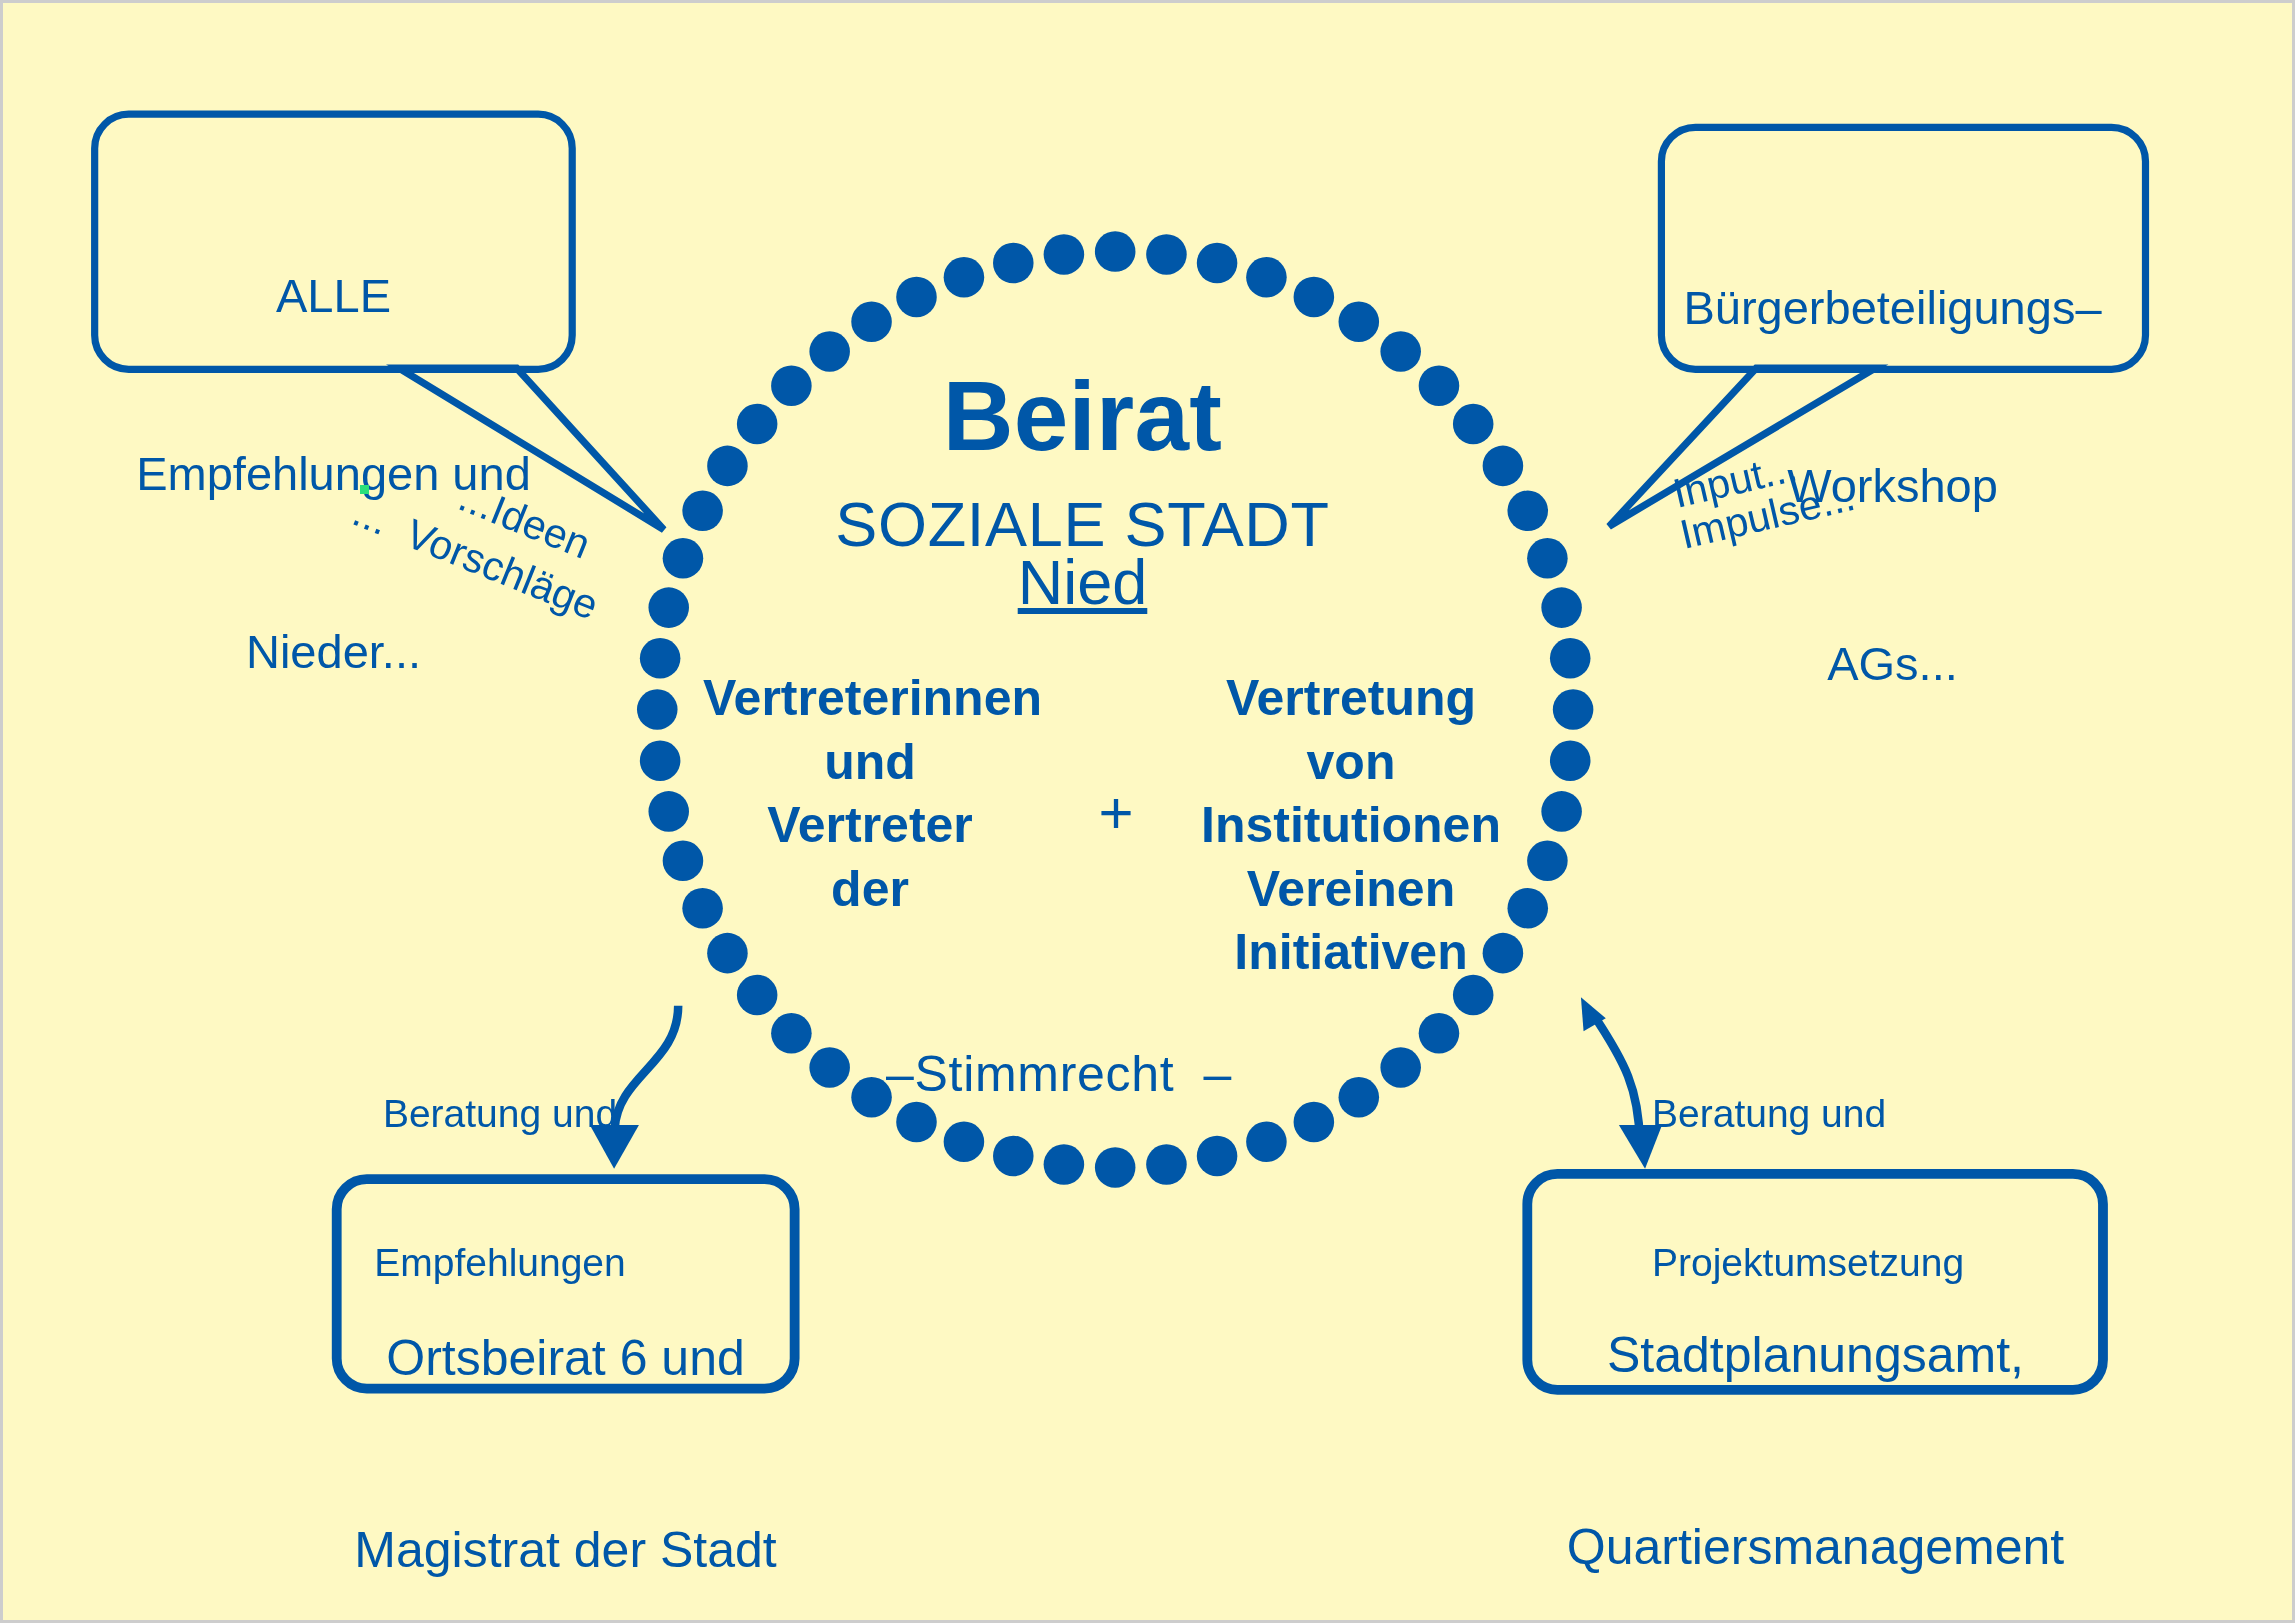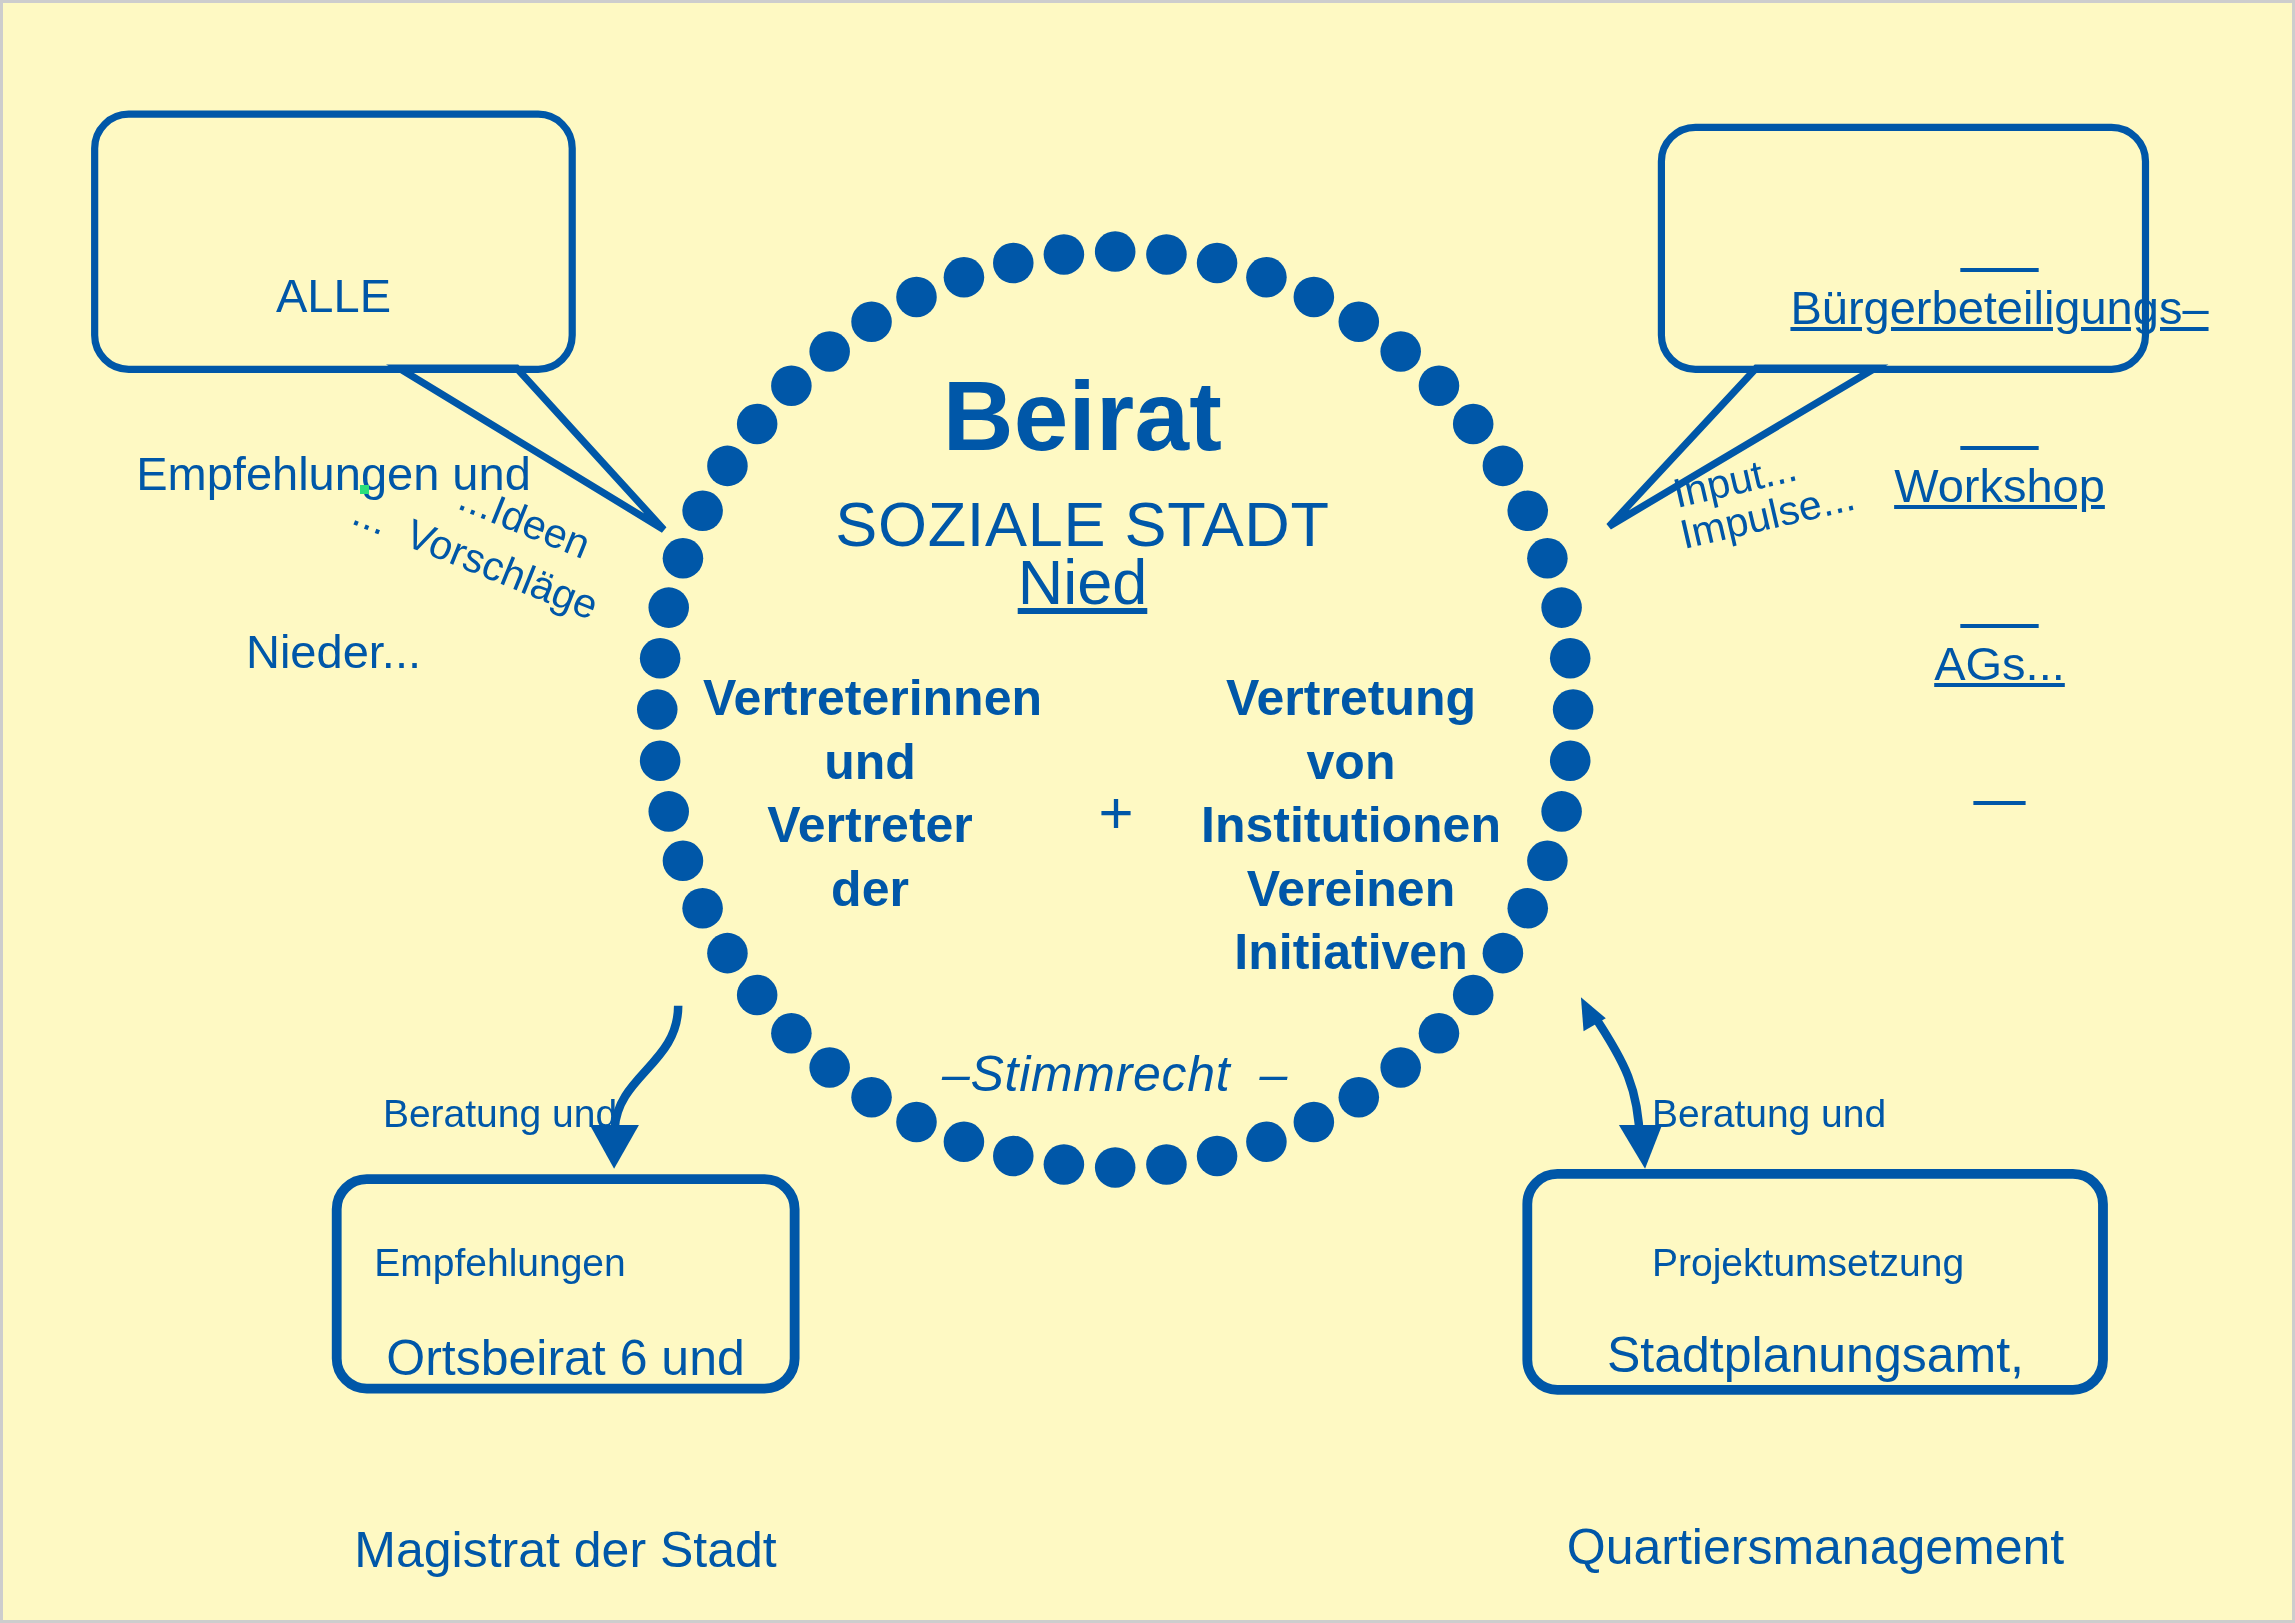--- a/index.html
+++ b/index.html
@@ -67,23 +67,22 @@
     text-align: center;
     line-height: 1.27;
     font-weight: bold;
   }
   .plus-sign {
     font-size: 60px;
     text-align: center;
   }
   .stimmrecht {
     font-size: 50px;
-    text-align: center;
+    text-align: left;
     letter-spacing: 0.7px;
-    font-style: italic;
   }
   
   .side-note {
     font-size: 39px;
     line-height: 1.27;
     text-align: center;
   }
   .rot-note {
     font-size: 41px;
     line-height: 1.3;
@@ -194,21 +193,21 @@
         <path d="M 2470 1715 L 2536 1715 L 2510 1782 Z" fill="#0057a8"></path>
       </g>
     </svg>
 
     <div class="txt bubble-text" style="left:98px; top:145px; width:465px;">
       <div>ALLE</div>
       <div>Empfehlungen und</div>
       <div>Nieder...</div>
     </div>
 
-    <div class="txt bubble-text" style="left:1761px; top:157px; width:471px;text-decoration:underline;">
+    <div class="txt bubble-text" style="left:1654px; top:157px; width:471px;">
       <div>Bürgerbeteiligungs–</div>
       <div>Workshop</div>
       <div>AGs...</div>
     </div>
 
     <div class="txt beirat-title" style="left:785px; top:357px; width:589px;">Beirat</div>
     <div class="txt beirat-sub" style="left:785px; top:468px; width:589px;">SOZIALE STADT</div>
     <div class="txt beirat-sub2" style="left:785px; top:543px; width:589px;">Nied</div>
 
     <div class="txt col-text" style="left:700px; top:664px; width:334px;"><div>Vertreterinnen</div><div>und</div><div>Vertreter</div><div>der</div></div>

